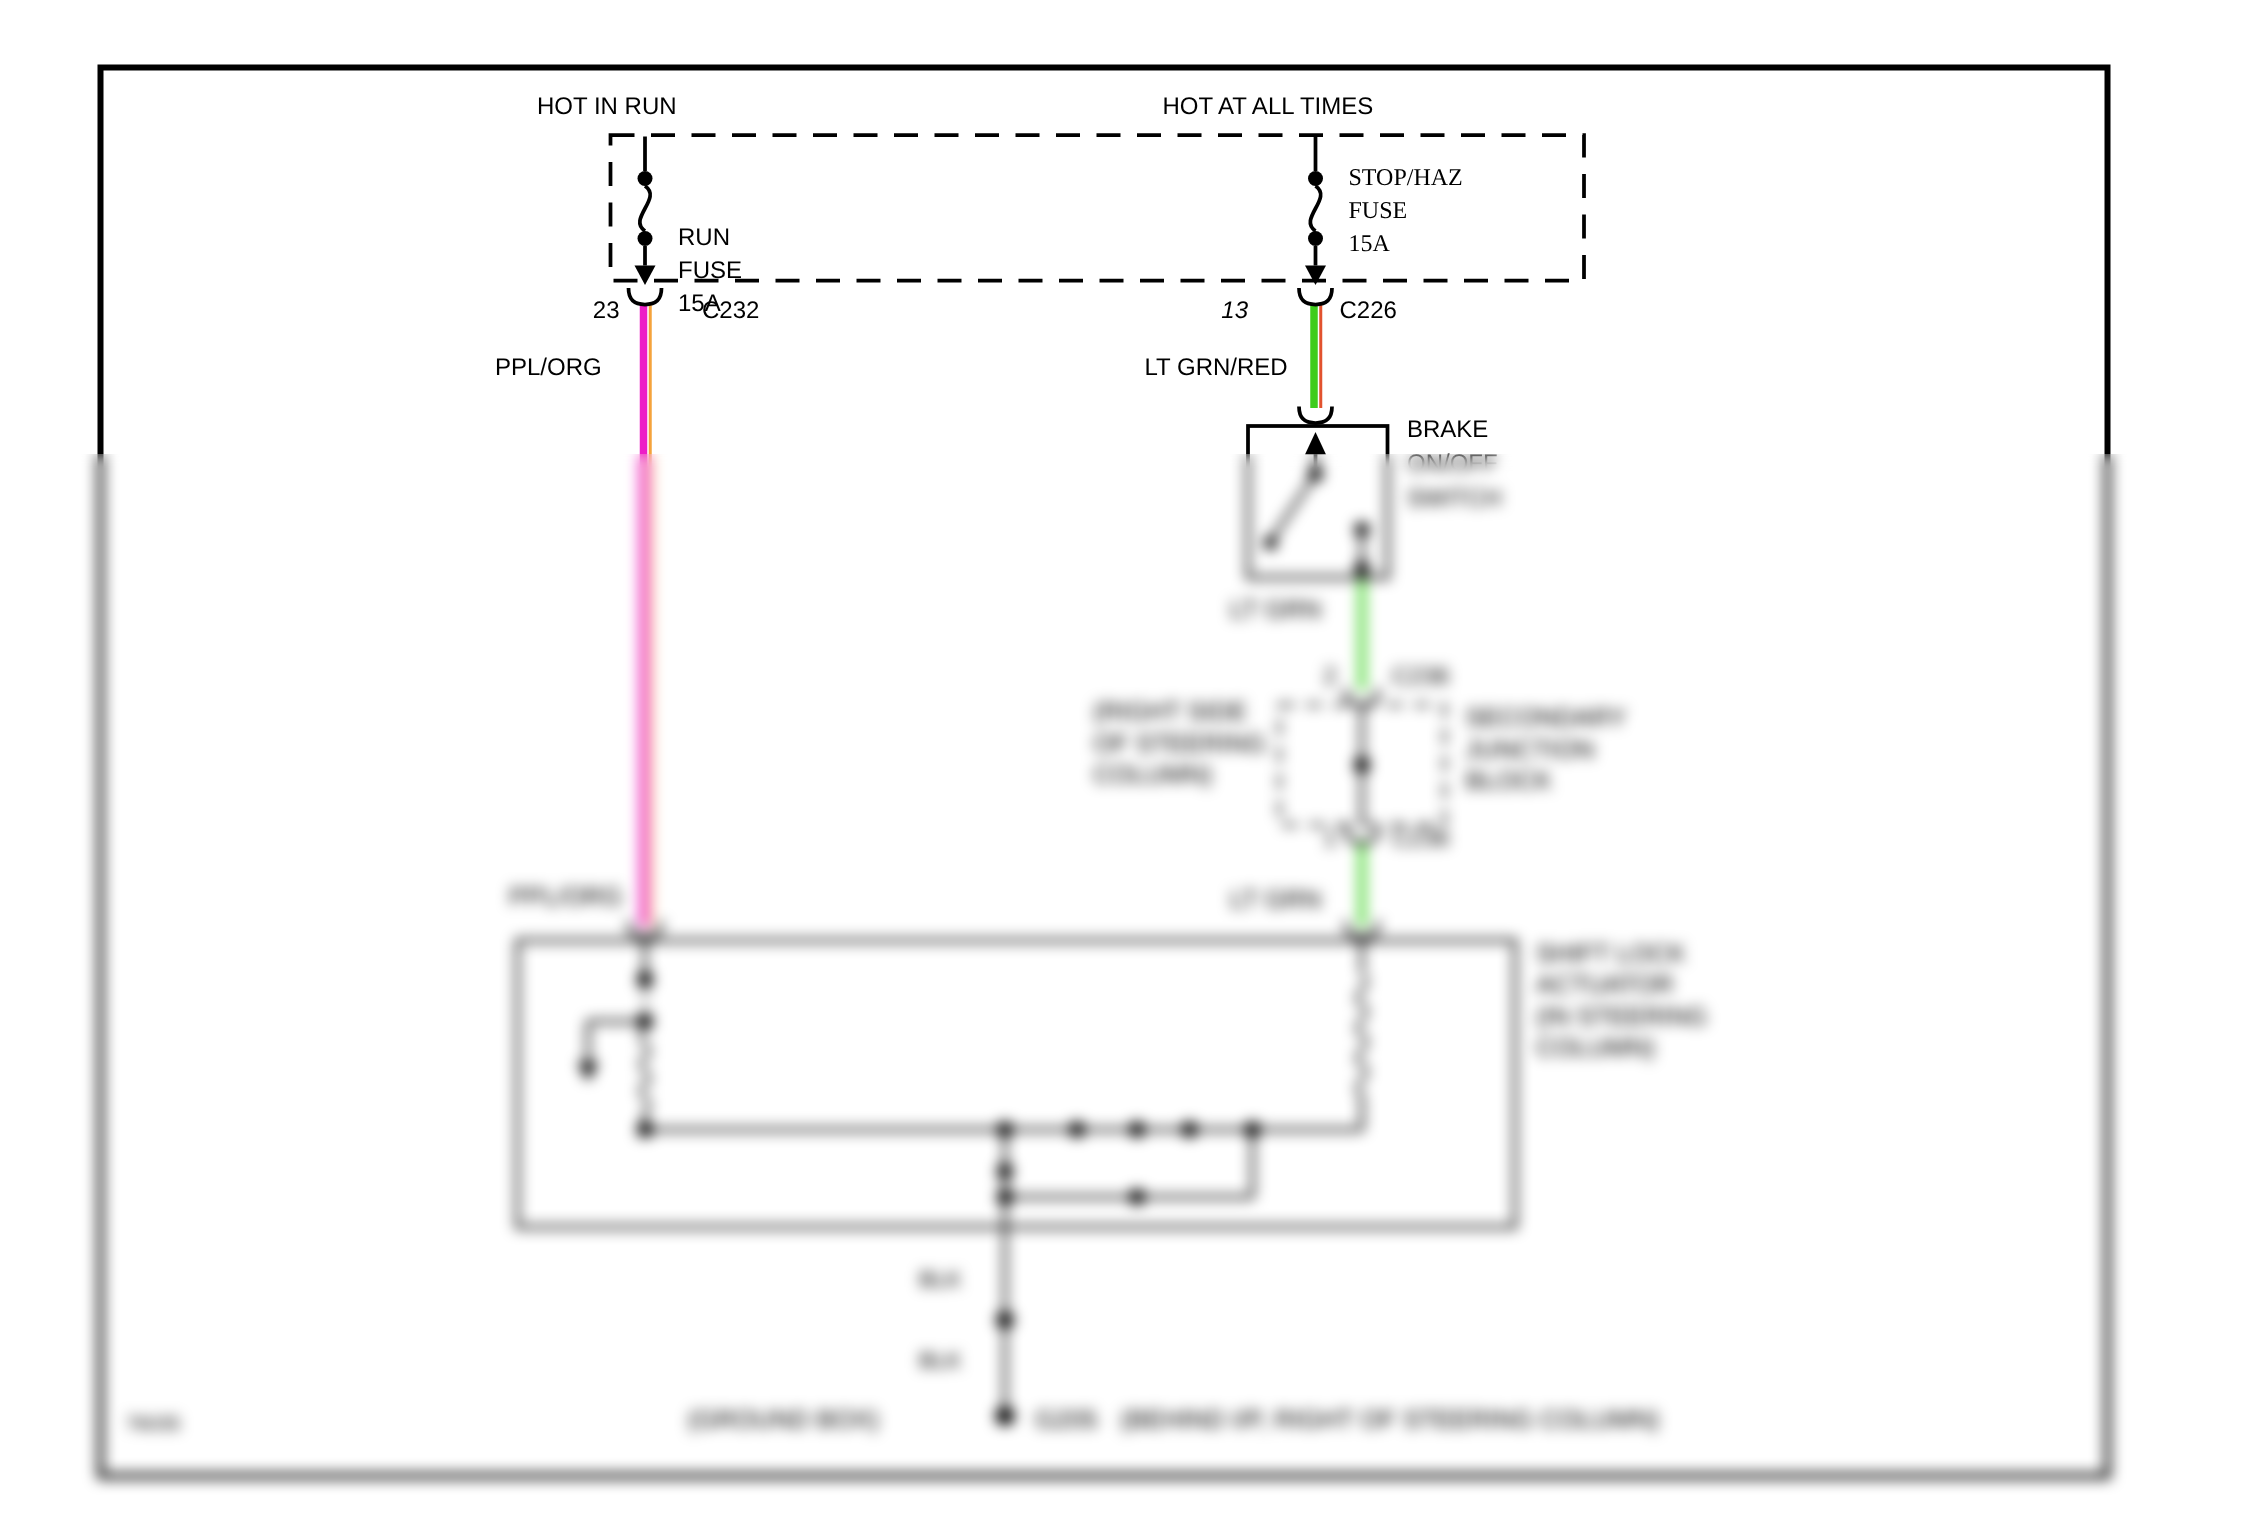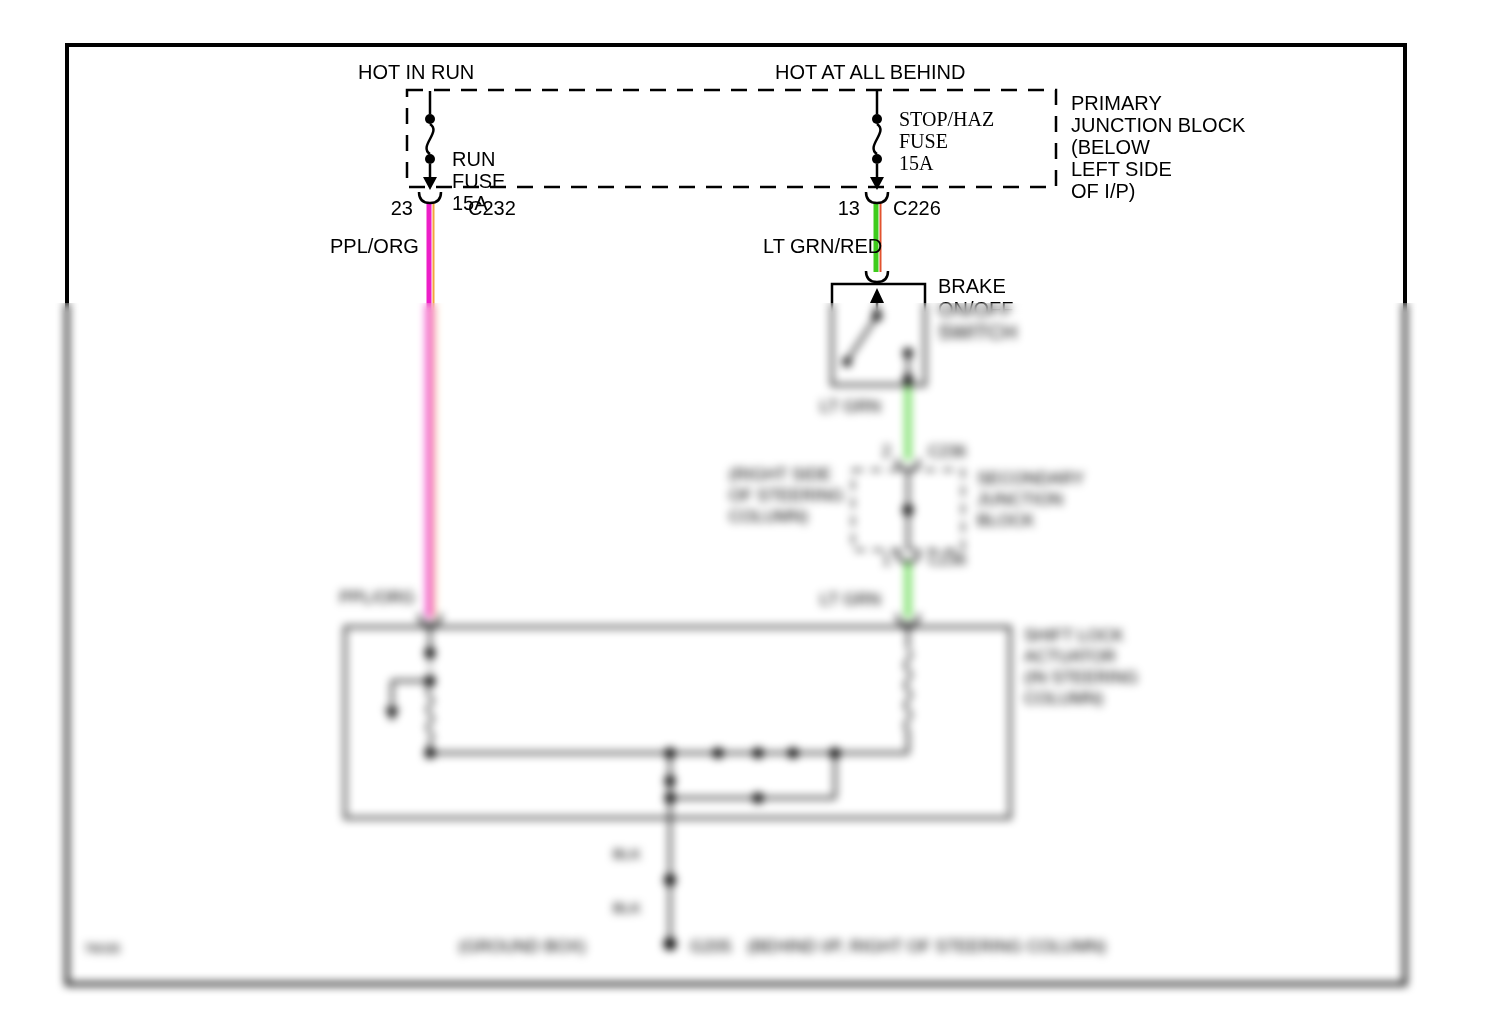--- a/index.html
+++ b/index.html
@@ -1,19 +1,19 @@
 <!DOCTYPE html>
 <html style="--wire-ppl: #ED1EC7; --wire-org: #F5A33C; --wire-ltgrn: #3ECC1C; --wire-red: #E2522E; --wire-ltgrn-plain: #4ED636; --line: #000000;"><head>
 <meta charset="utf-8">
 <style>
   html,body{margin:0;padding:0;background:#ffffff;}
   .canvas{position:relative;width:1500px;height:1024px;background:#ffffff;overflow:hidden;
           font-family:"Liberation Sans", sans-serif;}
   svg.art{position:absolute;left:0;top:0;}
-  .t{position:absolute;color:#000;white-space:pre-line;line-height:22px;font-size:20px;}
+  .t{position:absolute;color:#000;white-space:pre-line;line-height:22px;font-size:16px;}
   .s17{font-size:17px;line-height:21px;}
   .s16{font-size:16px;line-height:20px;}
   .s15{font-size:15px;line-height:18px;}
   .s13{font-size:13px;line-height:16px;}
   .ra{}
   .lh23{line-height:23px;}
   .blur-region{position:absolute;left:40px;top:303px;width:1420px;height:712px;
      backdrop-filter:blur(4.5px);-webkit-backdrop-filter:blur(4.5px);pointer-events:none;}
   .k{stroke:#000;fill:none;}
 </style>
@@ -119,37 +119,32 @@
     </g>
 
     <g>
       <line x1="670" y1="818" x2="670" y2="940" class="k" stroke-width="2.5"></line>
       <circle cx="670" cy="880" r="6" fill="#000"></circle>
       <circle cx="670" cy="944" r="6.5" fill="#000"></circle>
     </g>
   </svg>
 
   <div class="t" style="left:358px;top:61px;">HOT IN RUN</div>
-  <div class="t" style="left:775px;top:61px;">HOT AT ALL BEHIND</div>
+  <div class="t" style="left:775px;top:61px;">HOT AT ALL TIMES</div>
 
   <div class="t" style="left:452px;top:108px;margin-top:40px;">RUN
 FUSE
 15A</div>
   <div class="t" style="left:899px;top:108px;font-family:Liberation Serif, serif;">STOP/HAZ
 FUSE
 15A</div>
-  <div class="t" style="left:1071px;top:92px;">PRIMARY
-JUNCTION BLOCK
-(BELOW
-LEFT SIDE
-OF I/P)</div>
 
   <div class="t ra" style="right:1087px;top:197px;">23</div>
   <div class="t" style="left:448px;top:197px;margin-left:20px;">C232</div>
-  <div class="t ra" style="right:640px;top:197px;">13</div>
+  <div class="t ra" style="right:668px;top:197px;font-style:italic;">13</div>
   <div class="t" style="left:893px;top:197px;">C226</div>
 
   <div class="t" style="left:330px;top:235px;">PPL/ORG</div>
   <div class="t" style="left:763px;top:235px;">LT GRN/RED</div>
 
   <div class="t lh23" style="left:938px;top:275px;">BRAKE
 ON/OFF
 SWITCH</div>
 
   <div class="t s17" style="left:820px;top:396px;">LT GRN</div>

